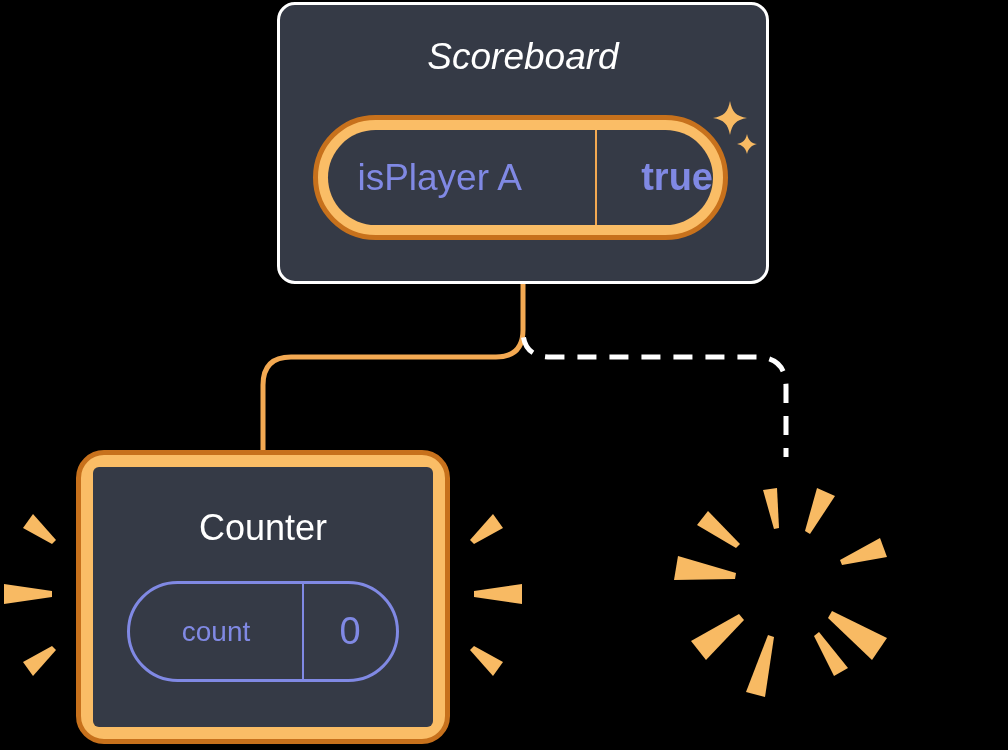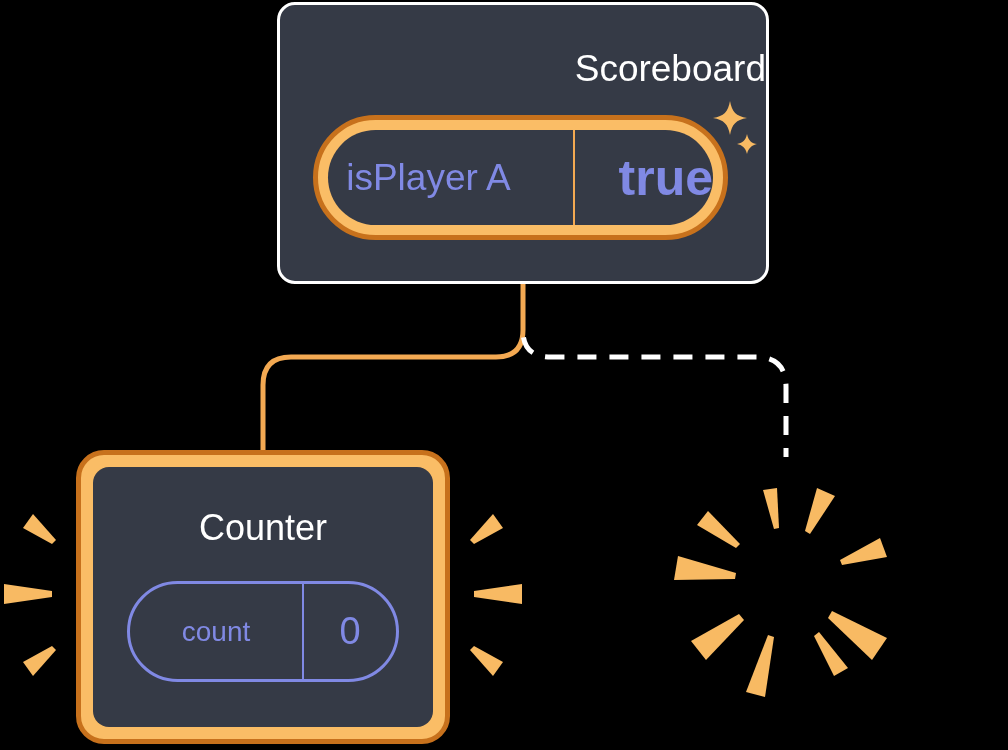--- a/index.html
+++ b/index.html
@@ -22,51 +22,51 @@
   }
   .overlay{position:absolute;left:0;top:0;}
 
   
   .sb-card{
     position:absolute;left:277px;top:2px;width:492px;height:282px;
     box-sizing:border-box;background:var(--card-bg);
     border:3px solid var(--card-border);border-radius:18px;
   }
   .sb-title{
-    position:absolute;left:0;right:0;top:44px;text-align:right;
-    font-size:37px;line-height:40px;color:var(--title);
+    position:absolute;left:0;right:0;top:32px;text-align:center;
+    font-size:37px;line-height:40px;color:var(--title);font-style:italic;
   }
   .sb-pill{
     position:absolute;left:33px;top:110px;width:415px;height:125px;
     box-sizing:border-box;border:5px solid var(--accent-dark);
     background:var(--accent-light);border-radius:999px;padding:10px;
   }
   .sb-pill-inner{
     box-sizing:border-box;width:100%;height:100%;background:var(--card-bg);
     border-radius:999px;display:flex;align-items:stretch;overflow:hidden;gap:44px;
   }
   .sb-cell-label{
     width:245px;display:flex;align-items:center;justify-content:center;
     font-size:37px;color:var(--purple);
   }
   .divider-orange{width:2px;background:var(--connector);}
   .sb-cell-value{
     flex:1;display:flex;align-items:center;justify-content:center;
-    font-size:50px;font-weight:bold;color:var(--purple);
+    font-size:38px;font-weight:bold;color:var(--purple);
   }
 
   
   .ct-card{
     position:absolute;left:76px;top:450px;width:374px;height:294px;
     box-sizing:border-box;border:5px solid var(--accent-dark);
     background:var(--accent-light);border-radius:28px;padding:12px;
   }
   .ct-inner{
     box-sizing:border-box;width:100%;height:100%;background:var(--card-bg);
-    border-radius:16px;position:relative;
+    border-radius:6px;position:relative;
   }
   .ct-title{
     position:absolute;left:0;right:0;top:42px;text-align:center;
     font-size:36px;line-height:38px;color:var(--title);
   }
   .ct-pill{
     position:absolute;left:34px;top:114px;width:272px;height:101px;
     box-sizing:border-box;border:3px solid var(--purple);
     border-radius:999px;display:flex;align-items:stretch;overflow:hidden;
   }

